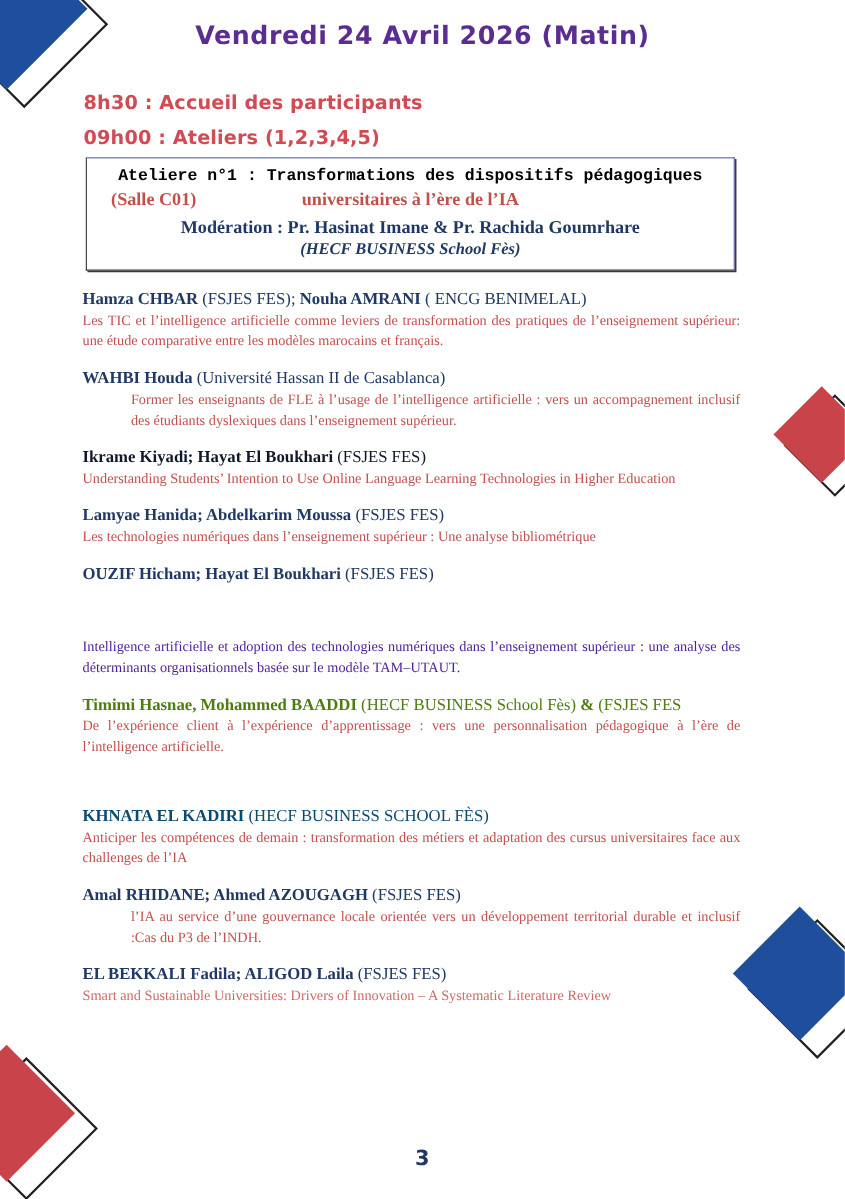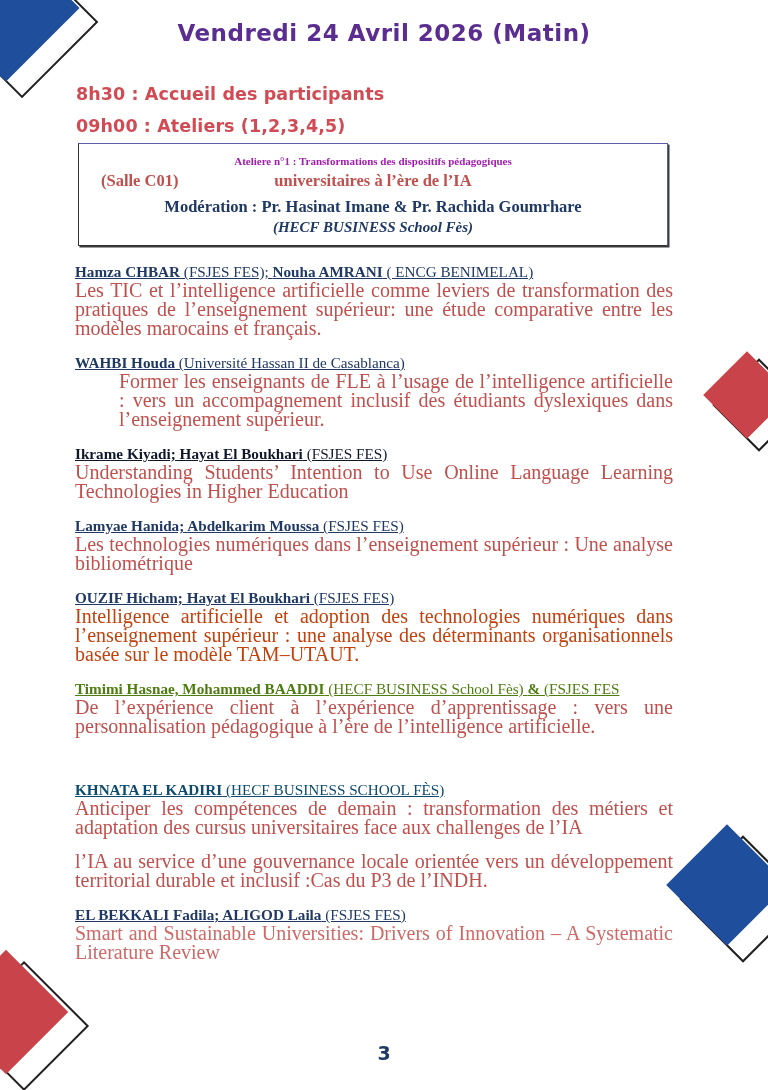--- a/index.html
+++ b/index.html
@@ -102,25 +102,26 @@
     background: #ffffff;
     border-top: 1.5px solid #5b5ea6;
     border-right: 1.5px solid #5b5ea6;
     border-bottom: 1.5px solid #333333;
     border-left: 1.5px solid #333333;
     box-shadow: 1.5px 1.5px 0 0 #3a3a3a;
     padding: 7px 10px 8px 10px;
     text-align: center;
   }
   .atelier-l1 {
-    color: #a21caf;
-    font-weight: bold;
-    font-size: 11px;
+    color: #000000;
+    font-weight: bold;
+    font-size: 15px;
     line-height: 20px;
     white-space: nowrap;
+    font-family: Liberation Mono, monospace;
   }
   .atelier-l2-row {
     display: block;
     position: relative;
     height: 20px;
     line-height: 20px;
   }
   .atelier-salle {
     position: absolute;
     left: 12px;
@@ -157,26 +158,25 @@
     left: 75px;
     top: 262px;
     width: 598px;
   }
   .entry { margin-bottom: 15px; }
   .entry-authors {
     color: #1f3864;
     font-size: 15.2px;
     line-height: 19px;
     text-align: justify;
-    text-decoration: underline;
   }
   .entry-authors b { font-weight: bold; }
   .entry-title {
     color: #c0504d;
-    font-size: 20px;
+    font-size: 13px;
     line-height: 19px;
     text-align: justify;
     text-justify: inter-word;
   }
 
   
   .page-number {
     position: absolute;
     left: 0; right: 0;
     top: 1042px;
@@ -237,32 +237,33 @@
     <div class="entry">
       <div class="entry-authors" style="color: #0f172a;"><b>Ikrame Kiyadi; Hayat El Boukhari</b><span> (FSJES FES)</span></div>
       <div class="entry-title" style="color: rgb(192, 80, 77);">Understanding Students’ Intention to Use Online Language Learning Technologies in Higher Education</div>
     </div>
     <div class="entry">
       <div class="entry-authors" style="color: rgb(31, 56, 100);"><b>Lamyae Hanida; Abdelkarim Moussa</b><span> (FSJES FES)</span></div>
       <div class="entry-title" style="color: rgb(192, 80, 77);">Les technologies numériques dans l’enseignement supérieur : Une analyse bibliométrique</div>
     </div>
     <div class="entry">
       <div class="entry-authors" style="color: rgb(31, 56, 100);"><b>OUZIF Hicham;  Hayat El Boukhari</b><span> (FSJES FES)</span></div>
-      <div class="entry-title" style="color: #c2410c;">Intelligence artificielle et adoption des technologies numériques dans l’enseignement supérieur : une analyse des déterminants organisationnels basée sur le modèle TAM–UTAUT.</div>
+      <div class="entry-title" style="color: #4c1d95; margin-top: 47px;">Intelligence artificielle et adoption des technologies numériques dans l’enseignement supérieur : une analyse des déterminants organisationnels basée sur le modèle TAM–UTAUT.</div>
     </div>
     <div class="entry">
       <div class="entry-authors" style="color: #4d7c0f;"><b>Timimi Hasnae, Mohammed BAADDI</b><span> (HECF BUSINESS School Fès) </span><b>&amp;</b><span> (FSJES FES</span></div>
       <div class="entry-title" style="color: rgb(192, 80, 77);">De l’expérience client à l’expérience d’apprentissage : vers une personnalisation pédagogique à l’ère de l’intelligence artificielle.</div>
     </div>
     <div class="entry">
       <div class="entry-authors" style="color: #0c4a6e; margin-top: 44px;"><b>KHNATA EL KADIRI</b><span> (HECF BUSINESS SCHOOL FÈS)</span></div>
       <div class="entry-title" style="color: rgb(192, 80, 77);">Anticiper les compétences de demain : transformation des métiers et adaptation des cursus universitaires face aux challenges de l’IA</div>
     </div>
     <div class="entry">
-      <div class="entry-title" style="color: rgb(192, 80, 77);">l’IA au service d’une gouvernance locale orientée vers un développement territorial durable et inclusif :Cas du P3 de l’INDH.</div>
+      <div class="entry-authors" style="color: rgb(31, 56, 100);"><b>Amal RHIDANE; Ahmed AZOUGAGH</b><span> (FSJES FES)</span></div>
+      <div class="entry-title" style="color: rgb(192, 80, 77); margin-left: 44px;">l’IA au service d’une gouvernance locale orientée vers un développement territorial durable et inclusif :Cas du P3 de l’INDH.</div>
     </div>
     <div class="entry">
       <div class="entry-authors" style="color: rgb(31, 56, 100);"><b>EL BEKKALI Fadila; ALIGOD Laila</b><span> (FSJES FES)</span></div>
       <div class="entry-title" style="color: rgb(205, 106, 103);">Smart and Sustainable Universities: Drivers of Innovation – A Systematic Literature Review</div>
     </div>
   </div>
 
 <div class="page-number">3</div>
 
 </body></html>

